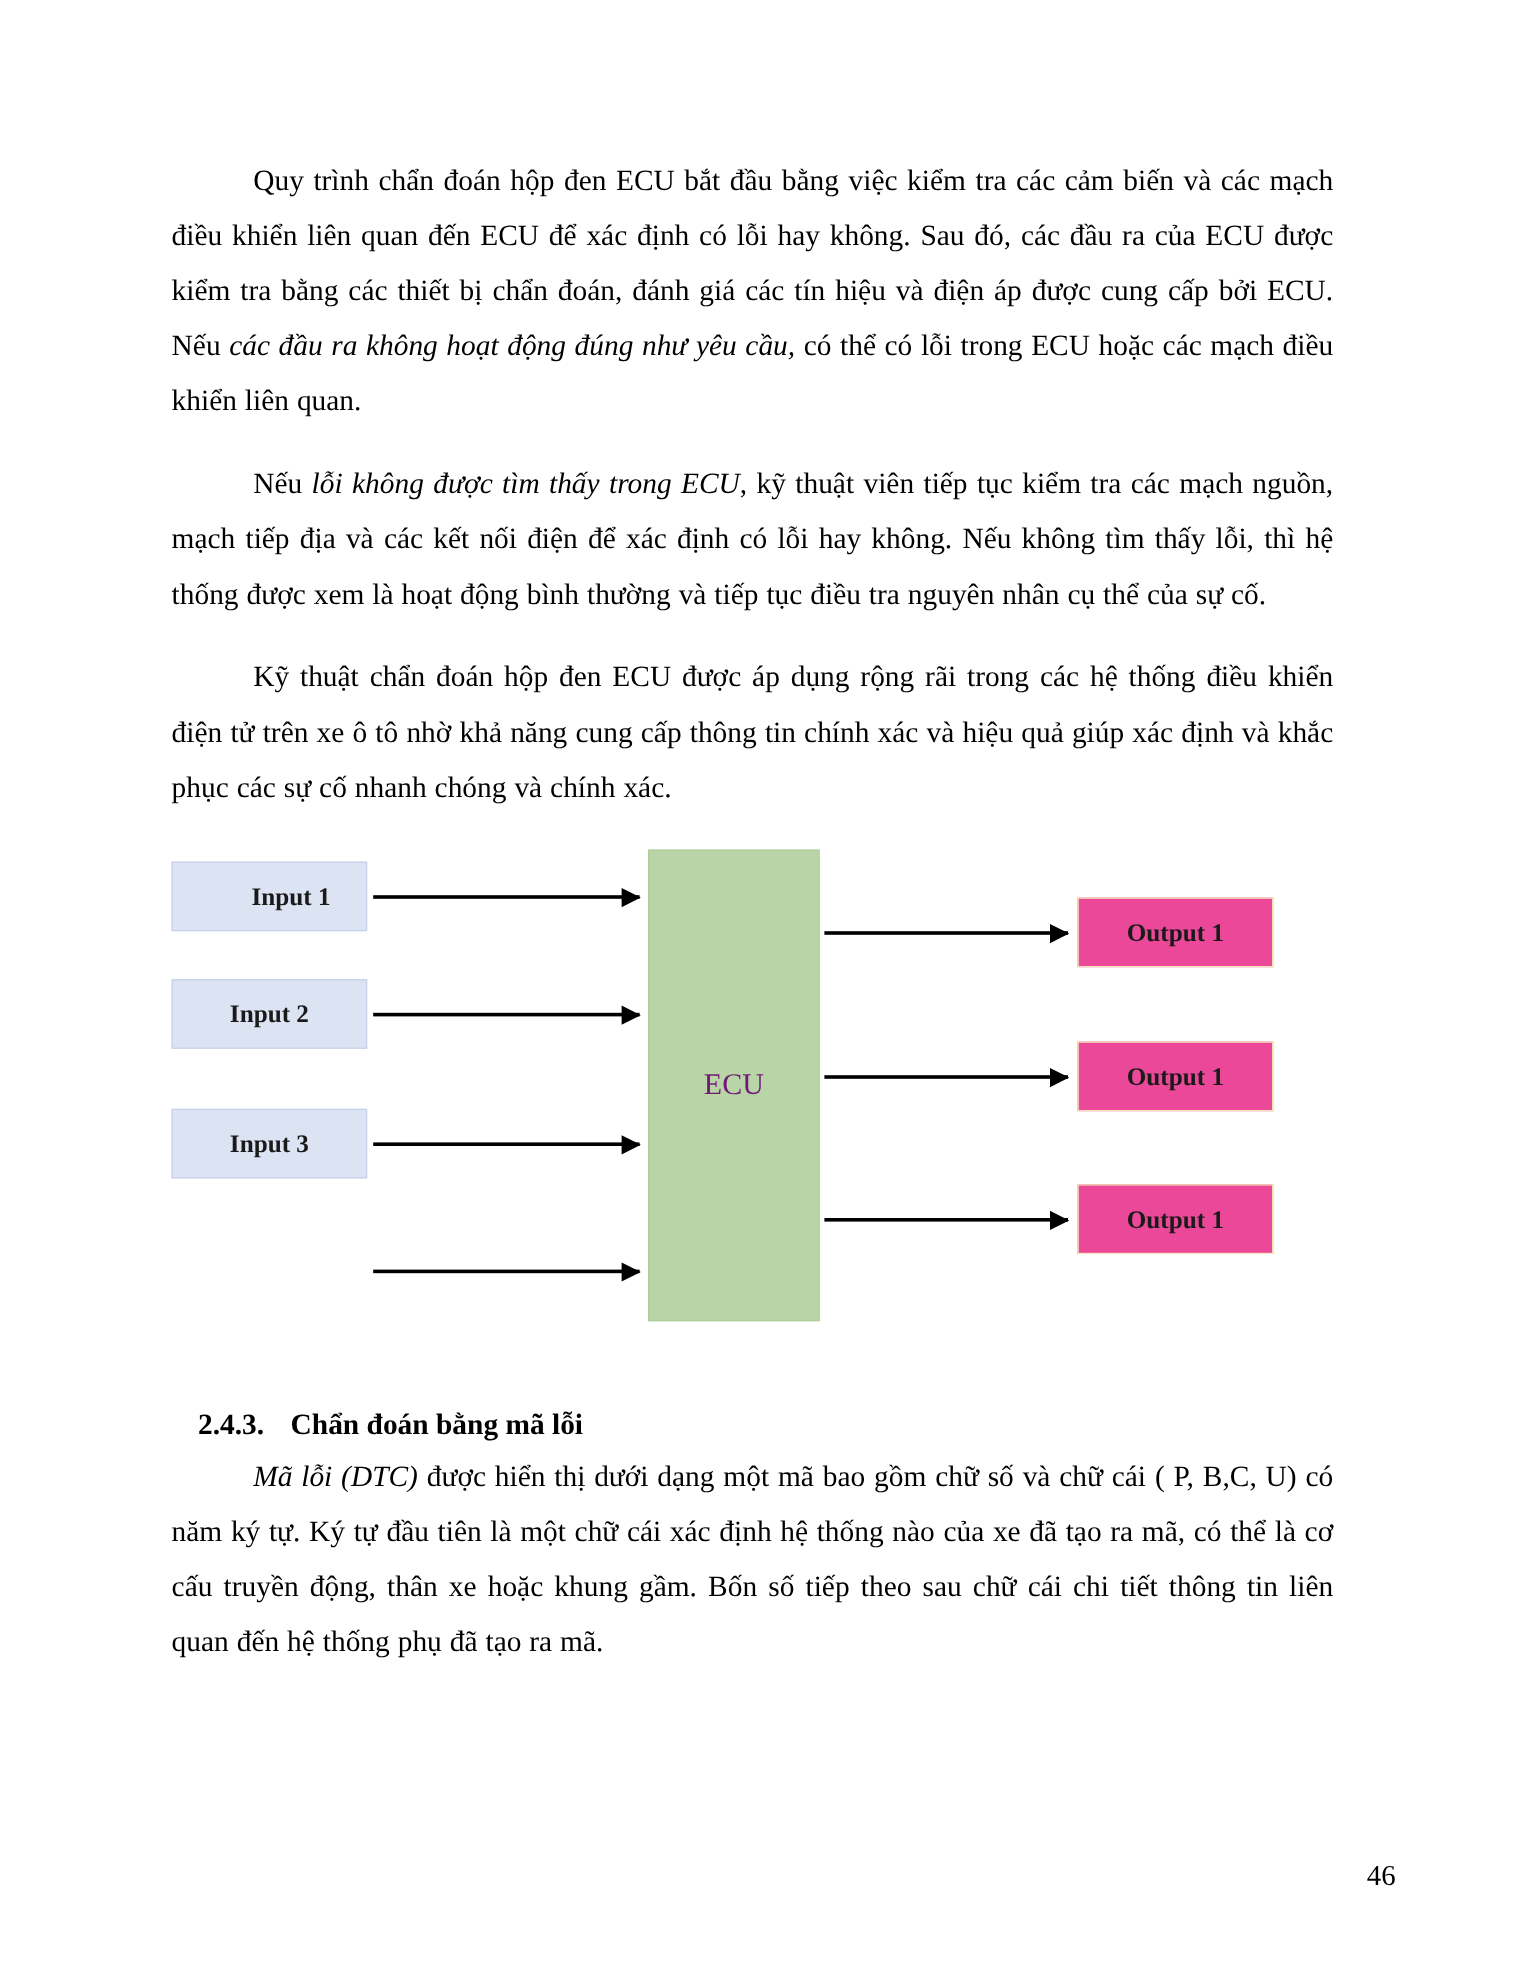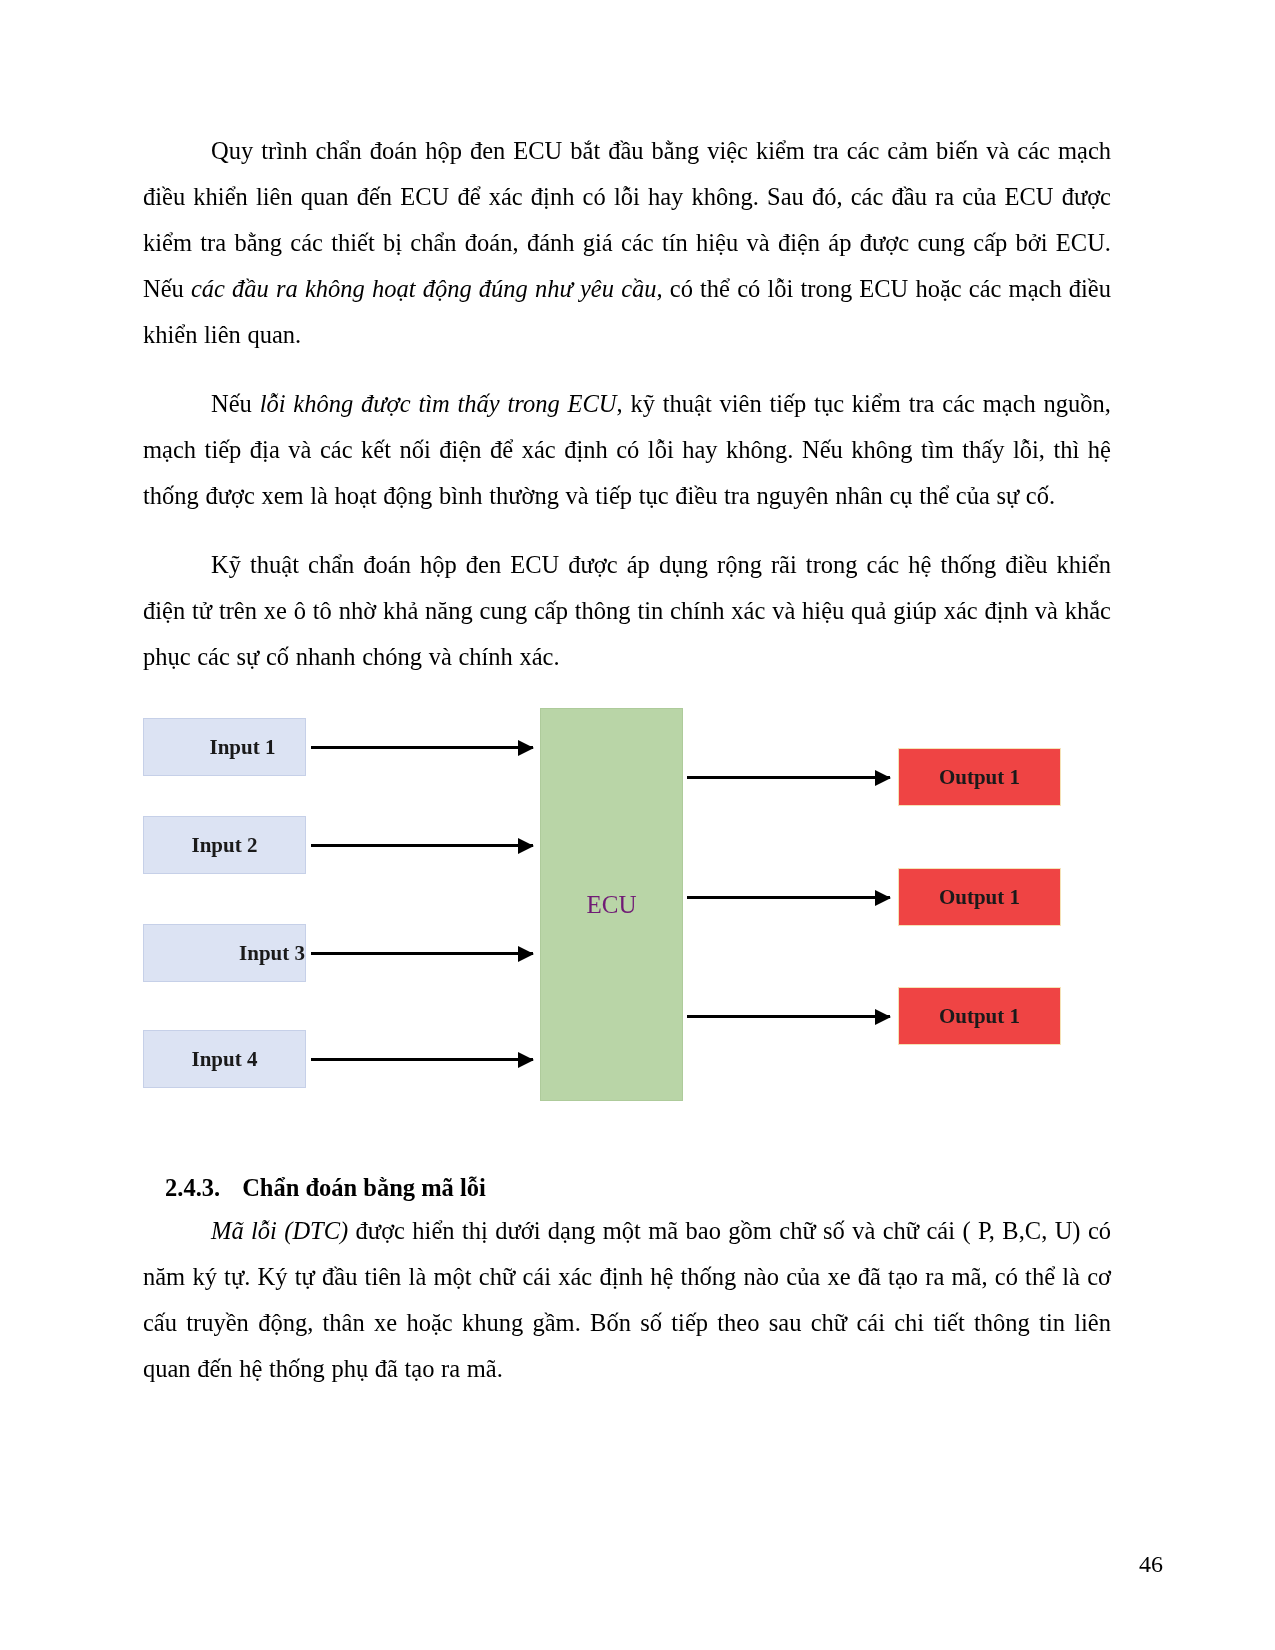--- a/index.html
+++ b/index.html
@@ -65,21 +65,21 @@
   }
   .in-box {
     width: 163px;
     height: 58px;
     background: #dce3f3;
     border: 1px solid #c6d0e8;
   }
   .out-box {
     width: 163px;
     height: 58px;
-    background: #ef4444;
+    background: #ec4899;
     border: 1px solid #f5e2b6;
   }
   .ecu-box {
     left: 397px;
     top: 0px;
     width: 143px;
     height: 393px;
     background: #b9d5a7;
     border: 1px solid #aecb9b;
     font-weight: normal;
@@ -142,25 +142,22 @@
 
     <div class="figure">
       <div class="diagram">
 
         <div class="box in-box" style="left:0px; top:10px;padding-left:36px;">
           <span>Input 1</span>
         </div>
         <div class="box in-box" style="left:0px; top:108px;">
           <span>Input 2</span>
         </div>
-        <div class="box in-box" style="left:0px; top:216px;justify-content:flex-end;">
+        <div class="box in-box" style="left:0px; top:216px;">
           <span>Input 3</span>
-        </div>
-        <div class="box in-box" style="left:0px; top:322px;">
-          <span>Input 4</span>
         </div>
 
         <div class="box ecu-box">
           <span>ECU</span>
         </div>
 
         <div class="arrow" style="left:168px; top:38px; width:222px;"></div>
         <div class="arrow" style="left:168px; top:136px; width:222px;"></div>
         <div class="arrow" style="left:168px; top:244px; width:222px;"></div>
         <div class="arrow" style="left:168px; top:350px; width:222px;"></div>

